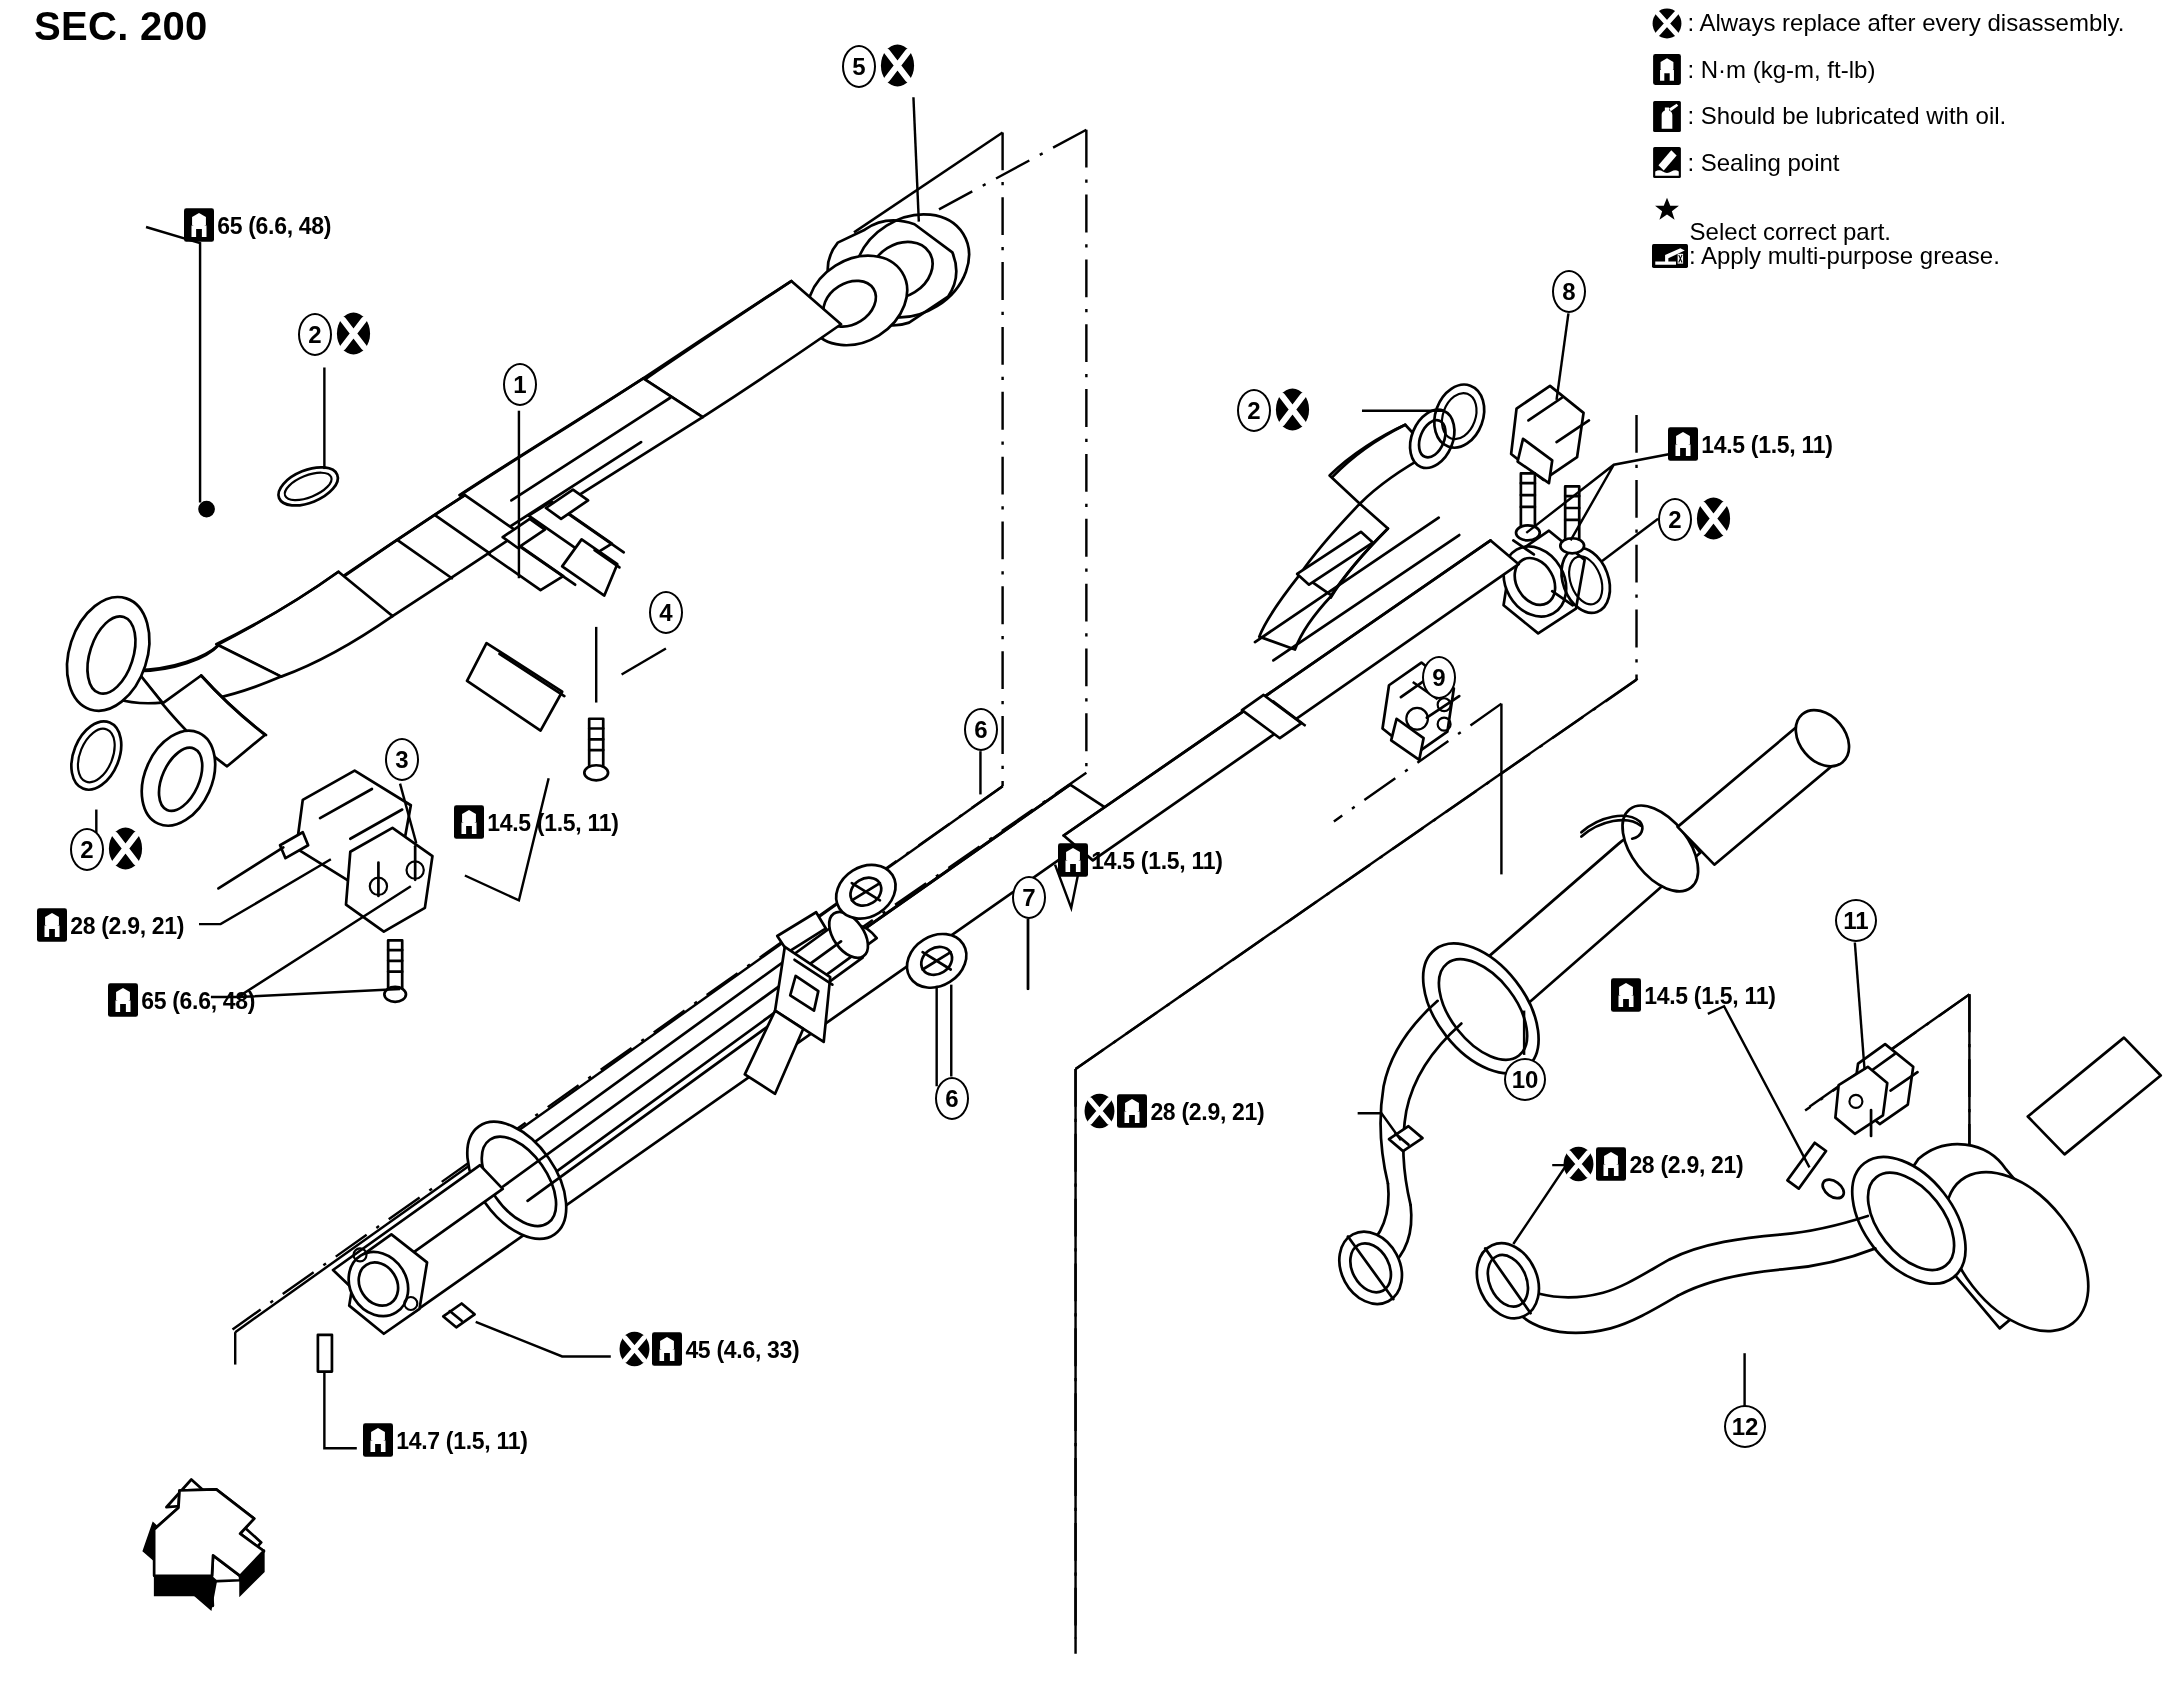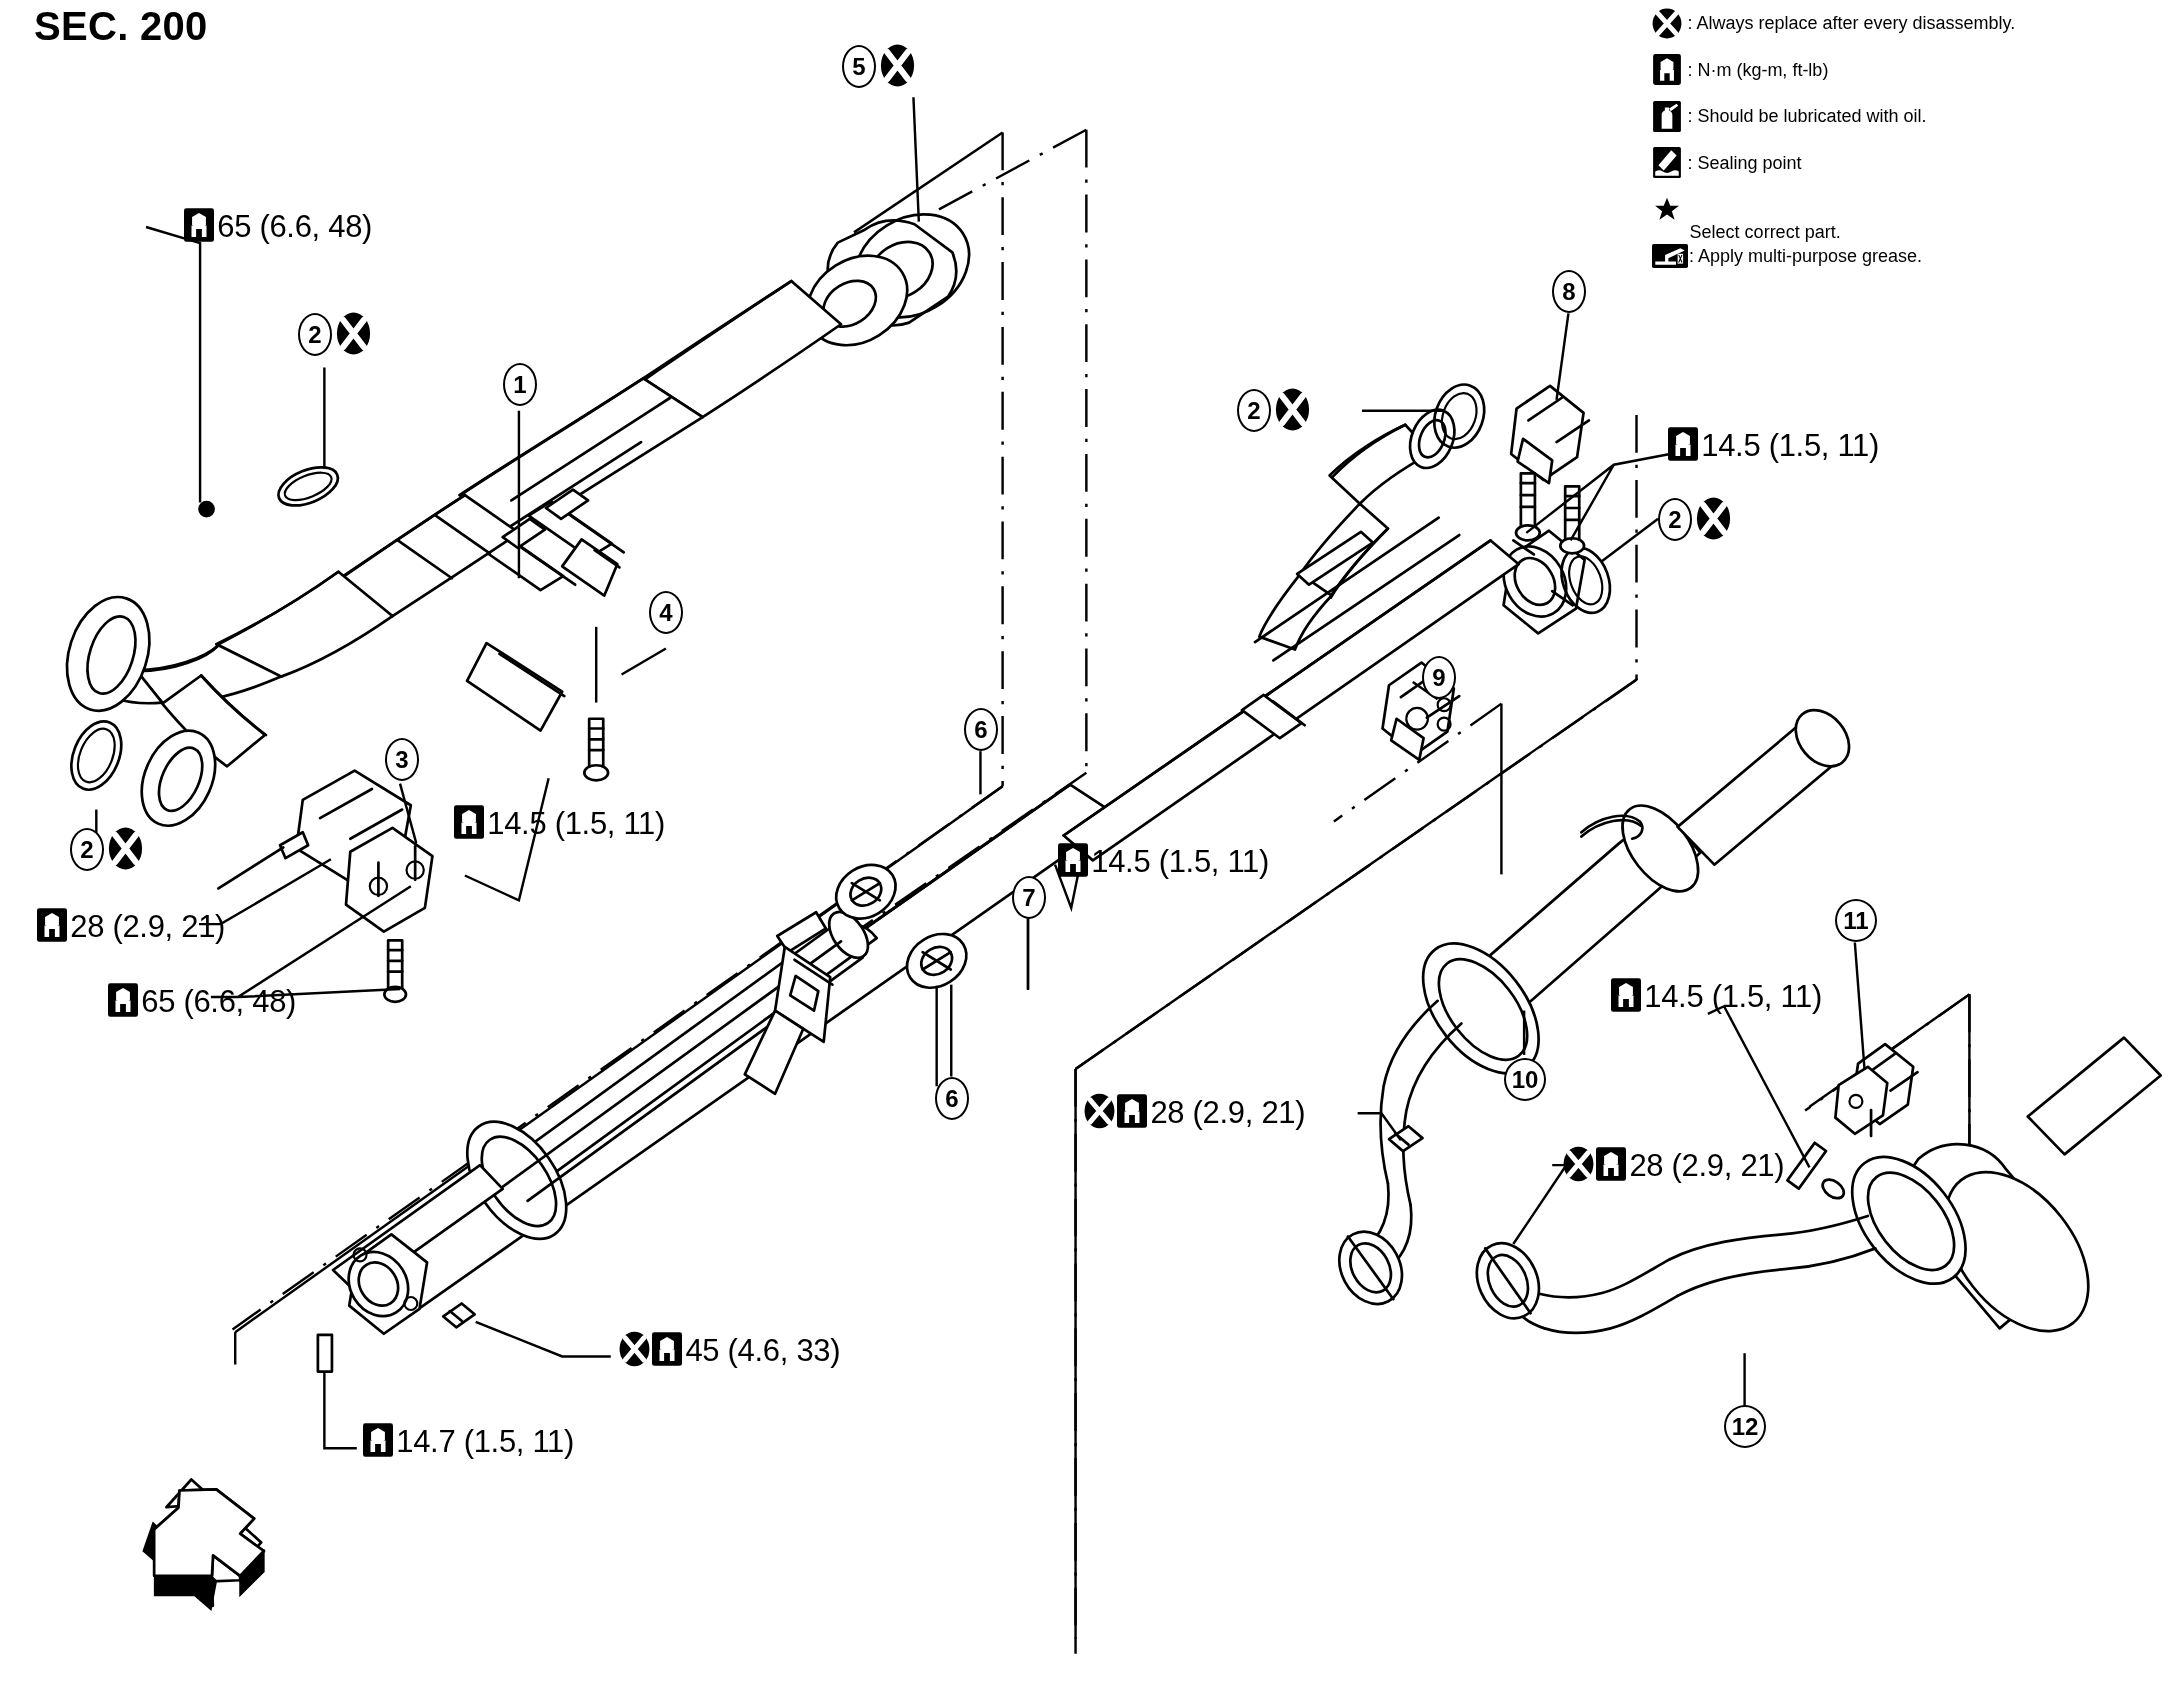--- a/index.html
+++ b/index.html
@@ -13,31 +13,31 @@
   
   #page-title{
     left:34px;top:4.3px;font-size:40px;font-weight:bold;letter-spacing:0.3px;
     font-family:"Liberation Sans",sans-serif;
   }
 
   
   #legend{left:1651px;top:3.2px;width:519px;}
   .legend-row{display:flex;align-items:center;height:40px;margin-bottom:6.5px;}
   .legend-row .lg-ico{width:31px;height:31px;flex:0 0 31px;display:flex;align-items:center;justify-content:center;}
-  .legend-row .lg-txt{font-size:18px;margin-left:5.4px;white-space:nowrap;line-height:1;}
+  .legend-row .lg-txt{font-size:24px;margin-left:5.4px;white-space:nowrap;line-height:1;}
 
   
   
   .sym-x{display:inline-block;vertical-align:middle;}
   
   .sym-wr{display:inline-block;vertical-align:middle;}
 
   
   .torque{display:flex;align-items:center;white-space:nowrap;}
-  .torque .t-val{font-size:31px;font-weight:normal;letter-spacing:-0.3px;margin-left:3.2px;line-height:1;}
+  .torque .t-val{font-size:23px;font-weight:bold;letter-spacing:-0.3px;margin-left:3.2px;line-height:1;}
   .torque .sym-x+.sym-wr{margin-left:2.2px;}
 
   
   .balloon{
     width:34px;height:43px;border:2.7px solid #000;border-radius:50%;
     display:flex;align-items:center;justify-content:center;
     font-size:24px;font-weight:bold;background:#fff;box-sizing:border-box;
     line-height:1;
   }
   .balloon.wide{width:42px;}

